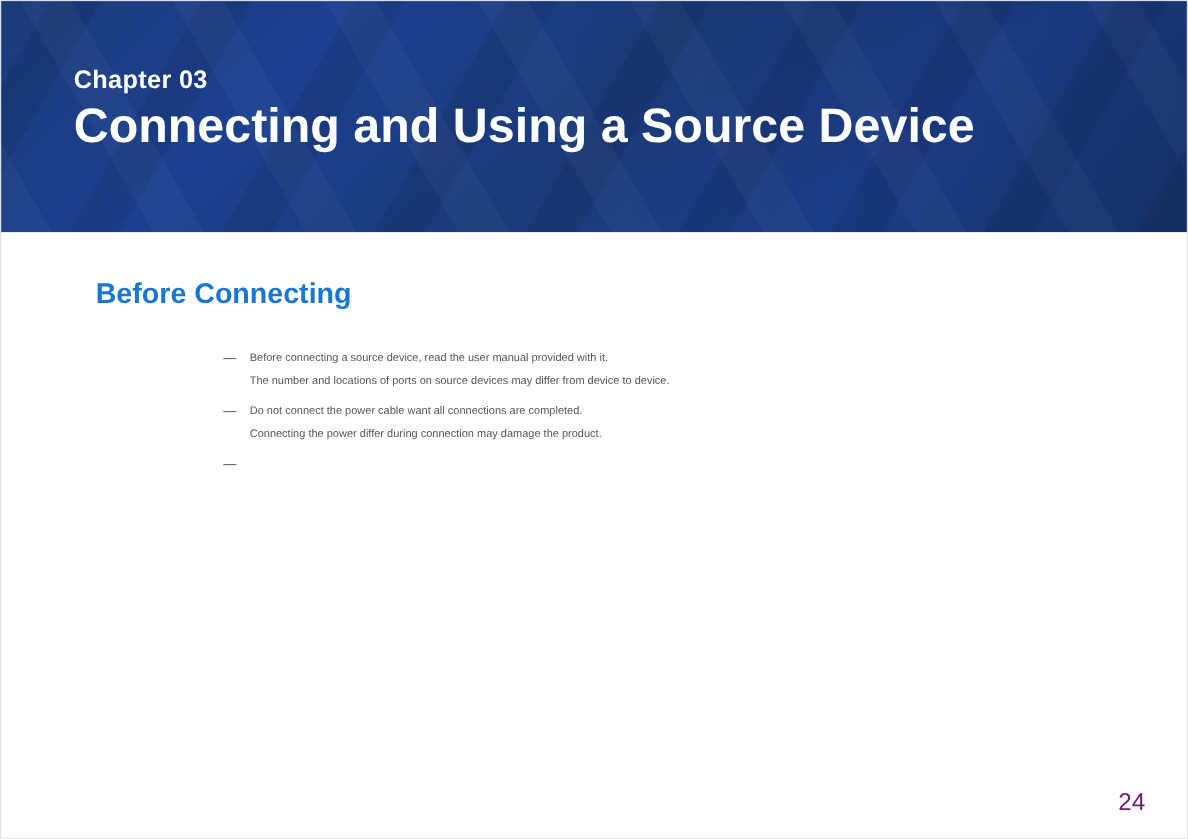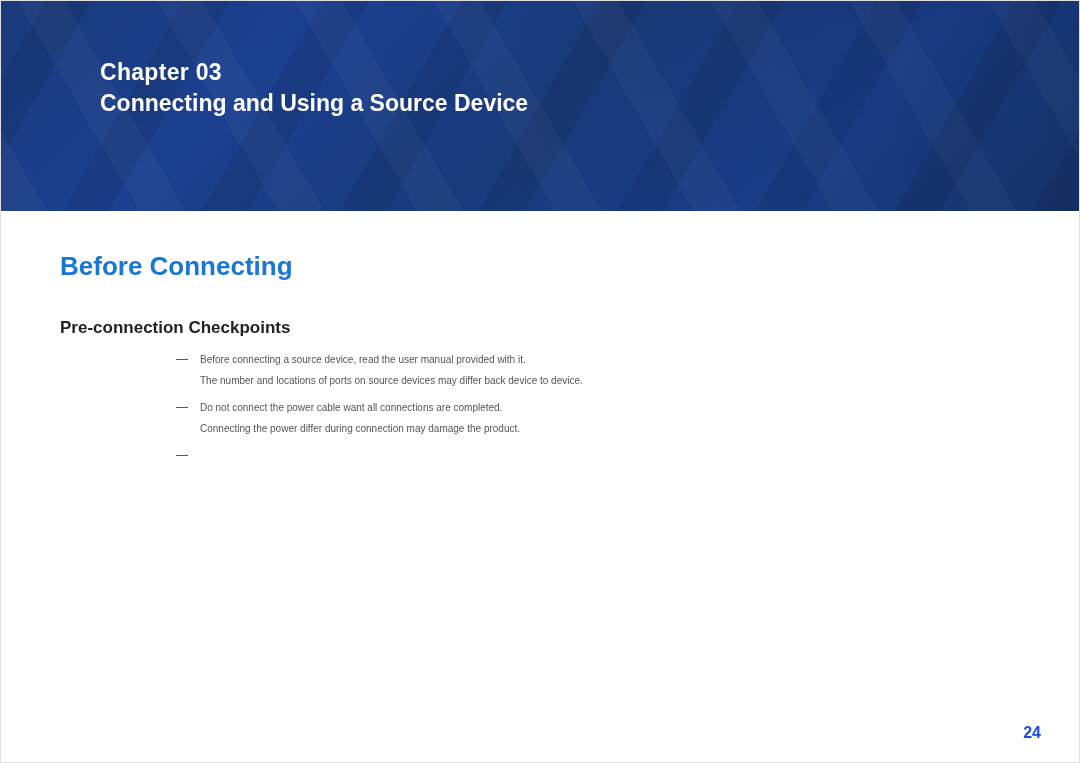--- a/index.html
+++ b/index.html
@@ -10,21 +10,21 @@
     height: 763px;
     position: relative;
     border: 1px solid #e0e0e0;
   }
   .banner {
     width: 100%;
     height: 210px;
     background: linear-gradient(135deg, #1a3a7a 0%, #1c4090 25%, #1a3a7a 50%, #1c4090 75%, #1a3a7a 100%);
     position: relative;
     overflow: hidden;
-    padding: 58px 0 0 99px;
+    padding: 58px 0 0 66px;
     color: #ffffff;
   }
   .banner::before {
     content: "";
     position: absolute;
     inset: 0;
     background-image:
       repeating-linear-gradient(60deg, rgba(255,255,255,0.03) 0 40px, rgba(255,255,255,0.0) 40px 120px),
       repeating-linear-gradient(-60deg, rgba(0,0,0,0.08) 0 40px, rgba(0,0,0,0.0) 40px 120px);
     pointer-events: none;
@@ -37,28 +37,29 @@
     pointer-events: none;
   }
   .chapter-line {
     font-size: 23px;
     font-weight: 600;
     letter-spacing: 0.3px;
     position: relative;
     z-index: 2;
   }
   .chapter-title {
-    font-size: 23px;
+    font-size: 44px;
     font-weight: 700;
     margin-top: 4px;
     position: relative;
     z-index: 2;
   }
   .content {
     padding: 40px 0 0 59px;
+    margin-left: 27px;
   }
   .section-heading {
     color: #1776d6;
     font-size: 26px;
     font-weight: 700;
     margin-bottom: 36px;
   }
   .sub-heading {
     color: #222;
     font-size: 17px;
@@ -84,42 +85,41 @@
     color: #444;
   }
   .checklist li .sub {
     display: block;
     margin-top: 6px;
   }
   .page-number {
     position: absolute;
     bottom: 20px;
     right: 38px;
-    color: #1d4ed8;
-    font-size: 16px;
-    font-weight: 700;
+    color: #701a75;
+    font-size: 22px;
+    font-weight: 400;
   }
 </style>
 </head>
 <body>
 
 <div class="banner">
   <div class="chapter-line">Chapter 03</div>
   <div class="chapter-title">Connecting and Using a Source Device</div>
 </div>
 
 <div class="content">
   <div class="section-heading">Before Connecting</div>
-  <div class="sub-heading">Pre-connection Checkpoints</div>
 
   <ul class="checklist">
     <li>
       <span class="dash">―</span>
       <span>Before connecting a source device, read the user manual provided with it.</span>
-      <span class="sub">The number and locations of ports on source devices may differ back device to device.</span>
+      <span class="sub">The number and locations of ports on source devices may differ from device to device.</span>
     </li>
     <li>
       <span class="dash">―</span>
       <span>Do not connect the power cable want all connections are completed.</span>
       <span class="sub">Connecting the power differ during connection may damage the product.</span>
     </li>
     <li>
       <span class="dash">―</span>
       <span class="sub"></span>
     </li>

